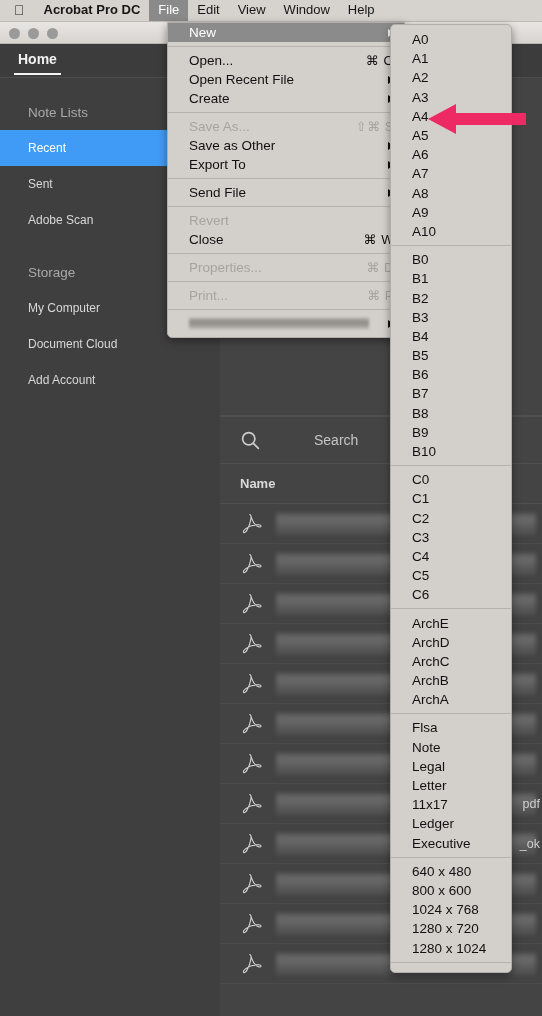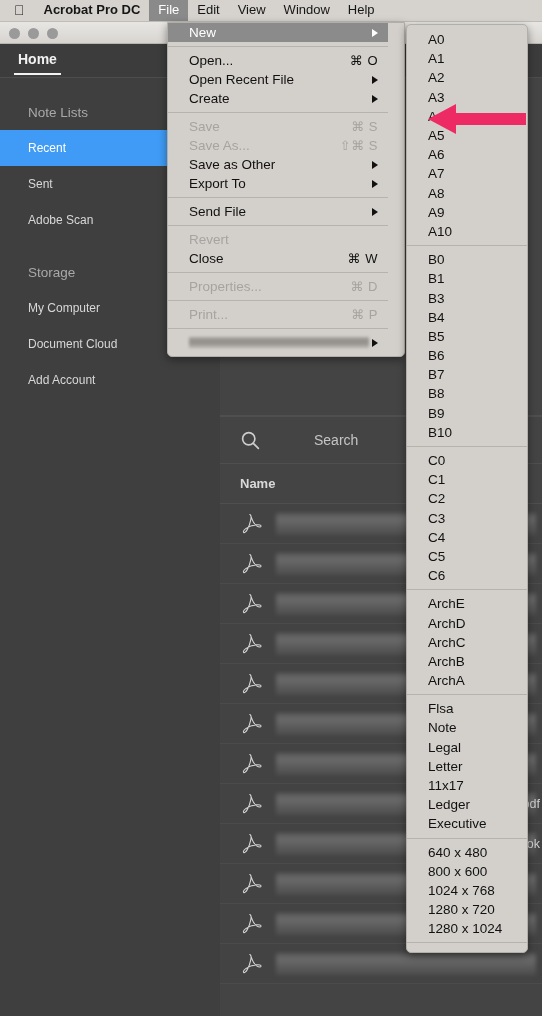--- a/index.html
+++ b/index.html
@@ -108,21 +108,21 @@
     white-space: nowrap;
   }
 
   
   .menu {
     position: absolute; z-index: 40;
     background: #d3d0cb;
     border: 1px solid #b2afaa;
     border-radius: 0 0 5px 5px;
     box-shadow: 0 3px 8px rgba(0,0,0,.40);
-    padding: 0 16px 4px 0;
+    padding: 0 0 4px 0;
   }
   .filemenu { left: 167px; top: 22px; width: 238px; }
   .mrow {
     height: 19px; display: flex; align-items: center;
     padding: 0 10px 0 21px; font-size: 13.5px; color: #111111;
     position: relative; white-space: nowrap;
   }
   .mrow.hl { background: #8b8b8b; color: #ffffff; }
   .mrow.dim { color: #a6a3a0; }
   .mrow .key {
@@ -137,21 +137,21 @@
   .mrow.hl .arrow-r { border-left-color: #ffffff; }
   .msep { height: 1px; background: #b6b3ae; margin: 4px 0 4px 0; }
   .mrow .redact-m {
     height: 11px; width: 180px; border-radius: 1px;
     background: linear-gradient(180deg,#a8a5a0 0%, #8f8c88 45%, #b6b3af 100%);
     filter: blur(1.8px);
   }
 
   
   .submenu {
-    left: 406px; top: 24px; width: 122px;
+    left: 390px; top: 24px; width: 122px;
     border-radius: 5px; padding: 5px 0 5px 0;
   }
   .srow {
     height: 19.2px; display: flex; align-items: center;
     padding-left: 21px; font-size: 13.5px; color: #111111; white-space: nowrap;
   }
   .ssep { height: 1px; background: #b6b3ae; margin: 4px 0 4px 0; }
 
   
   .pink-arrow {
@@ -309,24 +309,20 @@
       <div class="mrow">
         <span>Open Recent File</span>
         <div class="arrow-r"></div>
       </div>
       <div class="mrow">
         <span>Create</span>
         <div class="arrow-r"></div>
       </div>
       <div class="msep"></div>
       <div class="mrow dim">
-        <span>Save</span>
-        <span class="key">⌘ S</span>
-      </div>
-      <div class="mrow dim">
         <span>Save As...</span>
         <span class="key">⇧⌘ S</span>
       </div>
       <div class="mrow">
         <span>Save as Other</span>
         <div class="arrow-r"></div>
       </div>
       <div class="mrow">
         <span>Export To</span>
         <div class="arrow-r"></div>
@@ -396,20 +392,23 @@
         <span>A10</span>
       </div>
       <div class="ssep"></div>
       <div class="srow">
         <span>B0</span>
       </div>
       <div class="srow">
         <span>B1</span>
       </div>
       <div class="srow">
+        <span>B2</span>
+      </div>
+      <div class="srow">
         <span>B3</span>
       </div>
       <div class="srow">
         <span>B4</span>
       </div>
       <div class="srow">
         <span>B5</span>
       </div>
       <div class="srow">
         <span>B6</span>

